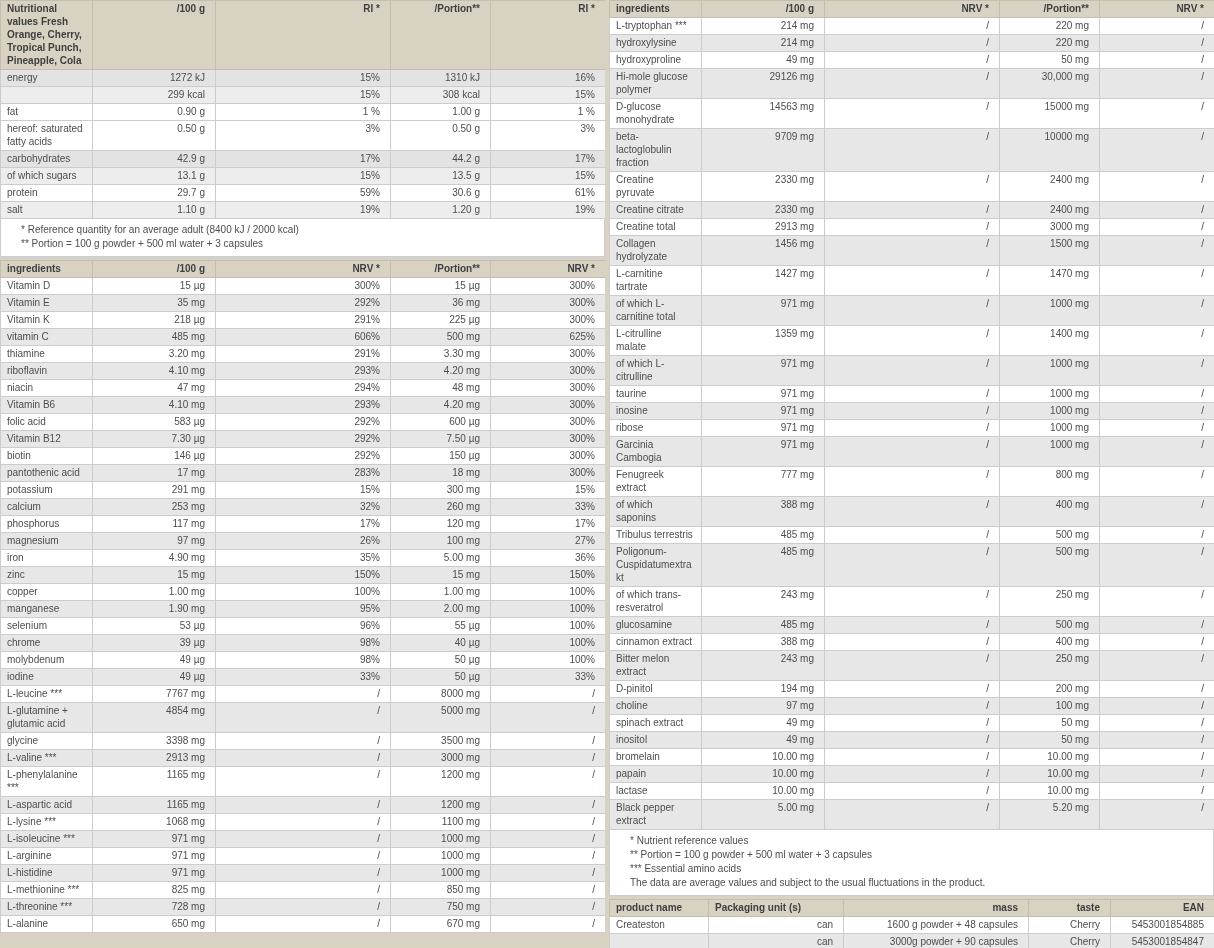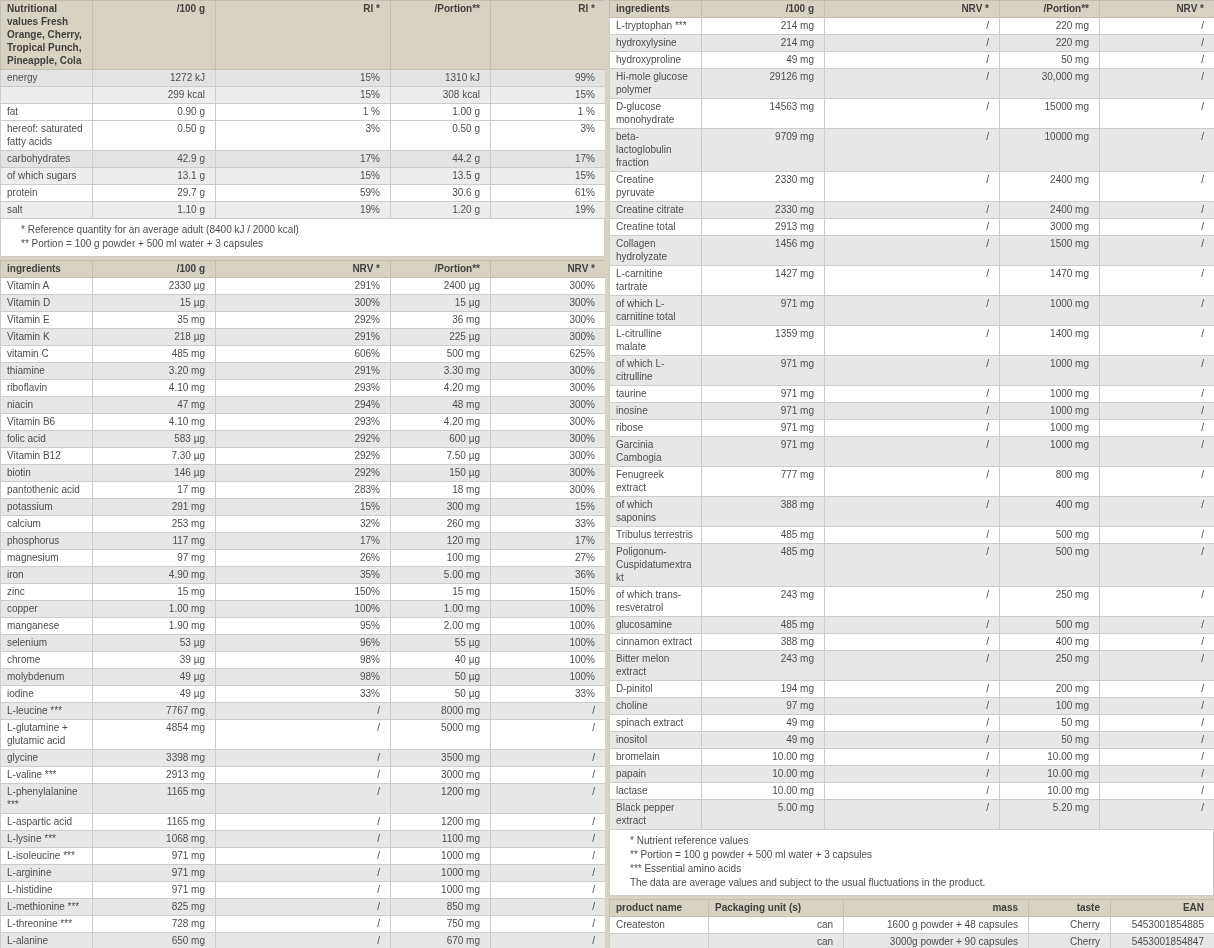--- a/index.html
+++ b/index.html
@@ -66,21 +66,21 @@
         <td class="val">/Portion**</td>
         <td class="val">RI *</td>
       </tr>
     </thead>
     <tbody id="nutrition-body">
         <tr>
     <td class="lbl">energy</td>
     <td class="val">1272 kJ</td>
     <td class="val">15%</td>
     <td class="val">1310 kJ</td>
-    <td class="val">99%</td>
+    <td class="val">16%</td>
   </tr>
         <tr>
     <td class="lbl"></td>
     <td class="val">299 kcal</td>
     <td class="val">15%</td>
     <td class="val">308 kcal</td>
     <td class="val">15%</td>
   </tr>
         <tr>
     <td class="lbl">fat</td>
@@ -146,27 +146,20 @@
       <tr>
         <td class="lbl">ingredients</td>
         <td class="val">/100 g</td>
         <td class="val">NRV *</td>
         <td class="val">/Portion**</td>
         <td class="val">NRV *</td>
       </tr>
     </thead>
     <tbody class="stripe">
         <tr>
-    <td class="lbl">Vitamin A</td>
-    <td class="val">2330 µg</td>
-    <td class="val">291%</td>
-    <td class="val">2400 µg</td>
-    <td class="val">300%</td>
-  </tr>
-        <tr>
     <td class="lbl">Vitamin D</td>
     <td class="val">15 µg</td>
     <td class="val">300%</td>
     <td class="val">15 µg</td>
     <td class="val">300%</td>
   </tr>
         <tr>
     <td class="lbl">Vitamin E</td>
     <td class="val">35 mg</td>
     <td class="val">292%</td>

